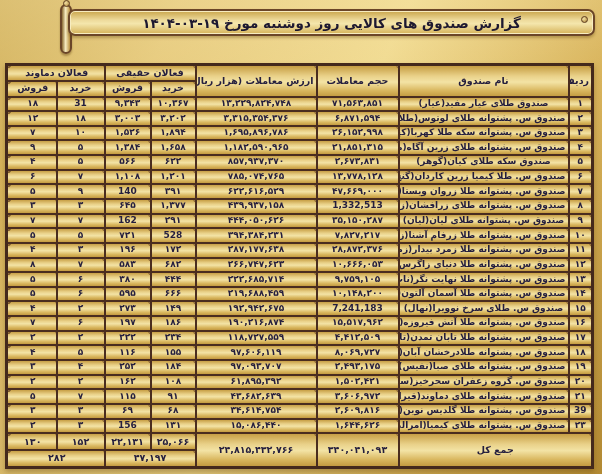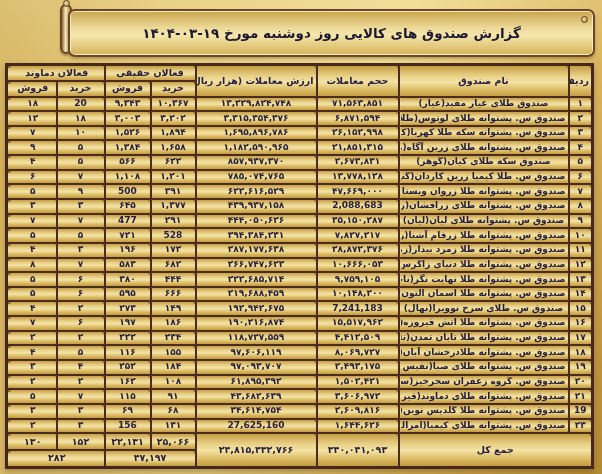--- a/index.html
+++ b/index.html
@@ -8,21 +8,21 @@
 
   .page {
     position:relative; width:602px; height:474px; direction:rtl;
     background:
       linear-gradient(170deg, rgba(255,245,200,.35) 0%, rgba(0,0,0,0) 30%, rgba(120,80,10,.18) 100%),
       linear-gradient(115deg, #c9a345 0%, #e3c472 22%, #f0d98e 50%, #d8b35b 78%, #bf963c 100%);
   }
 
   
   .banner-plate {
-    position:absolute; left:68px; right:7px; top:9px; height:48px;
+    position:absolute; left:68px; right:7px; top:9px; height:27px;
     border:2px solid #6b4628; border-radius:7px;
     background: linear-gradient(180deg,#c9a54b 0%, #eedb9c 40%, #f4e6ac 55%, #d5b258 100%);
     box-shadow: inset 0 0 0 1px #f7ecc0, 0 2px 3px rgba(90,60,10,.35);
     display:flex; align-items:center; justify-content:center;
   }
   .page-title { font-size:13.5px; font-weight:bold; color:#1d1830; letter-spacing:0; }
   .scroll-roll {
     position:absolute; left:60px; top:4px; width:12px; height:50px;
     border:2px solid #6b4628; border-radius:6px;
     background: linear-gradient(90deg,#8a6a33 0%, #f7ecc0 45%, #b98f3e 100%);
@@ -49,21 +49,21 @@
     border:2px solid #4a2d1f;
     background: linear-gradient(180deg,#c79f45 0%, #e9d189 32%, #f3e3a5 52%, #d9b75f 80%, #c39a40 100%);
     color:#241e3e; font-weight:bold; text-align:center; vertical-align:middle;
     font-size:9px; line-height:1.1; overflow:hidden; white-space:nowrap;
     padding:0 2px;
   }
   .report thead th { font-size:9.5px; }
   .report thead tr { height:16px; }
   .report tbody tr.data { height:14.65px; }
   .report tbody tr.totals { height:17px; }
-  .report td.name { font-size:9px;border-radius:6px; }
+  .report td.name { font-size:9px; }
   .report tr.totals td { font-size:9.5px; }
 
   
   .report th::before, .report td::before {
     content:""; position:absolute; top:-4px; right:-4px; width:6px; height:6px; border-radius:50%;
     background: radial-gradient(circle at 35% 35%, #eddb99 0%, #8a6330 55%, #2f1c10 100%);
     z-index:2;
   }
   .report tr > *:last-child::after {
     content:""; position:absolute; top:-4px; left:-4px; width:6px; height:6px; border-radius:50%;
@@ -111,21 +111,21 @@
       </tr>
     </thead>
     <tbody>
         <tr class="data">
           <td>۱</td>
           <td class="name">صندوق طلای عیار مفید(عیار)</td>
           <td>۷۱,۵۶۳,۸۵۱</td>
           <td>۱۳,۲۲۹,۸۲۴,۷۴۸</td>
           <td>۱۰,۳۶۷</td>
           <td>۹,۳۴۳</td>
-          <td>20</td>
+          <td>31</td>
           <td>۱۸</td>
         </tr>
         <tr class="data">
           <td>۲</td>
           <td class="name">صندوق س. پشتوانه طلای لوتوس(طلا)</td>
           <td>۶,۸۷۱,۵۹۴</td>
           <td>۳,۳۱۵,۳۵۴,۳۷۶</td>
           <td>۳,۲۰۲</td>
           <td>۳,۰۰۳</td>
           <td>۱۸</td>
@@ -170,41 +170,41 @@
           <td>۱,۱۰۸</td>
           <td>۷</td>
           <td>۶</td>
         </tr>
         <tr class="data">
           <td>۷</td>
           <td class="name">صندوق س. پشتوانه طلا زروان ویستا(زروان)</td>
           <td>۴۷,۶۶۹,۰۰۰</td>
           <td>۶۲۲,۶۱۶,۵۲۹</td>
           <td>۳۹۱</td>
-          <td>500</td>
+          <td>140</td>
           <td>۹</td>
           <td>۵</td>
         </tr>
         <tr class="data">
           <td>۸</td>
           <td class="name">صندوق س. پشتوانه طلای زرافشان(زر)</td>
-          <td>2,088,683</td>
+          <td>1,332,513</td>
           <td>۴۳۹,۹۳۷,۱۵۸</td>
           <td>۱,۳۷۷</td>
           <td>۶۴۵</td>
           <td>۳</td>
           <td>۳</td>
         </tr>
         <tr class="data">
           <td>۹</td>
           <td class="name">صندوق س. پشتوانه طلای لیان(لیان)</td>
           <td>۳۵,۱۵۰,۲۸۷</td>
           <td>۴۴۴,۰۵۰,۶۲۶</td>
           <td>۲۹۱</td>
-          <td>477</td>
+          <td>162</td>
           <td>۷</td>
           <td>۷</td>
         </tr>
         <tr class="data">
           <td>۱۰</td>
           <td class="name">صندوق س. پشتوانه طلا زرفام آشنا(زرفام)</td>
           <td>۷,۸۲۷,۲۱۷</td>
           <td>۳۹۴,۳۸۴,۲۳۱</td>
           <td>528</td>
           <td>۷۲۱</td>
@@ -315,34 +315,34 @@
           <td>۲۱</td>
           <td class="name">صندوق س. پشتوانه طلای دماوند(قیراط)</td>
           <td>۳,۶۰۶,۹۷۲</td>
           <td>۴۳,۶۸۲,۶۳۹</td>
           <td>۹۱</td>
           <td>۱۱۵</td>
           <td>۷</td>
           <td>۵</td>
         </tr>
         <tr class="data">
-          <td>19</td>
+          <td>39</td>
           <td class="name">صندوق س. پشتوانه طلا گلدیس نوین(گلدیس)</td>
           <td>۲,۶۰۹,۸۱۶</td>
           <td>۳۴,۶۱۴,۷۵۴</td>
           <td>۶۸</td>
           <td>۶۹</td>
           <td>۳</td>
           <td>۳</td>
         </tr>
         <tr class="data">
           <td>۲۳</td>
           <td class="name">صندوق س. پشتوانه طلای کیمیا(امرالد)</td>
           <td>۱,۶۴۴,۶۲۶</td>
-          <td>27,625,160</td>
+          <td>۱۵,۰۸۶,۴۴۰</td>
           <td>۱۳۱</td>
           <td>156</td>
           <td>۳</td>
           <td>۲</td>
         </tr>
       </tbody>
     <tbody>
       <tr class="totals">
         <td colspan="2" rowspan="2">جمع کل</td>
         <td rowspan="2">۳۴۰,۰۴۱,۰۹۳</td>

